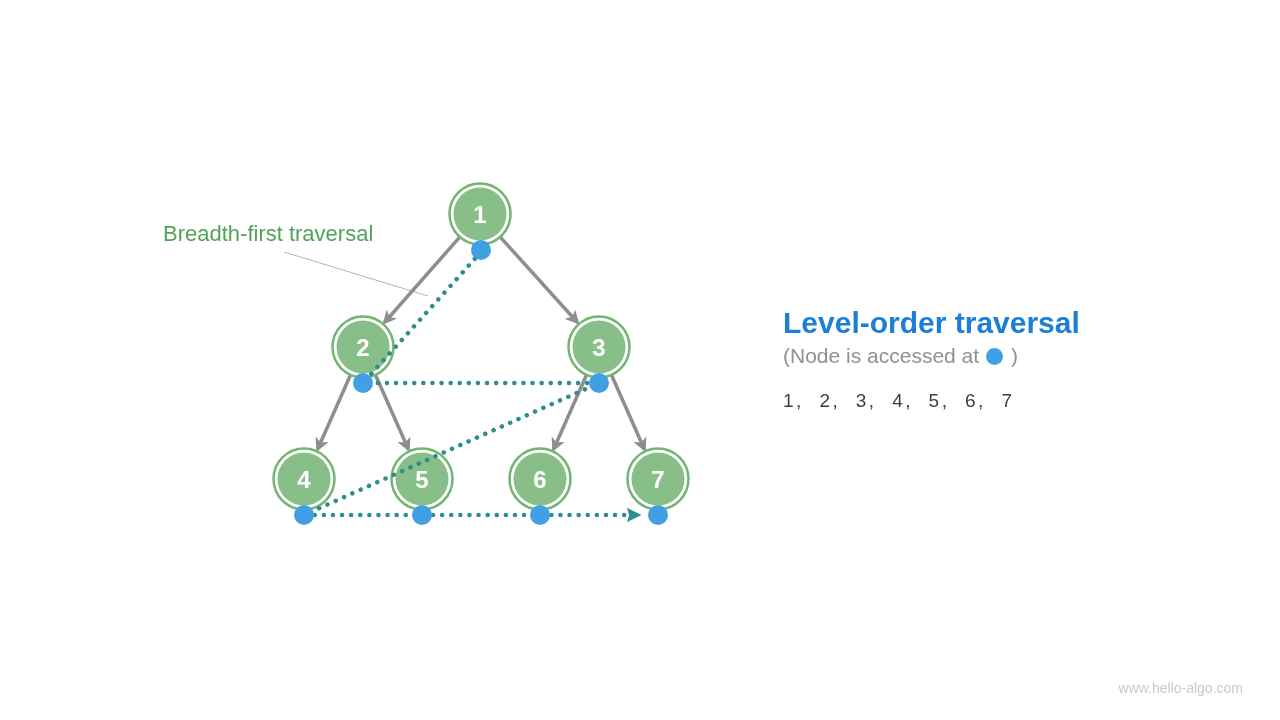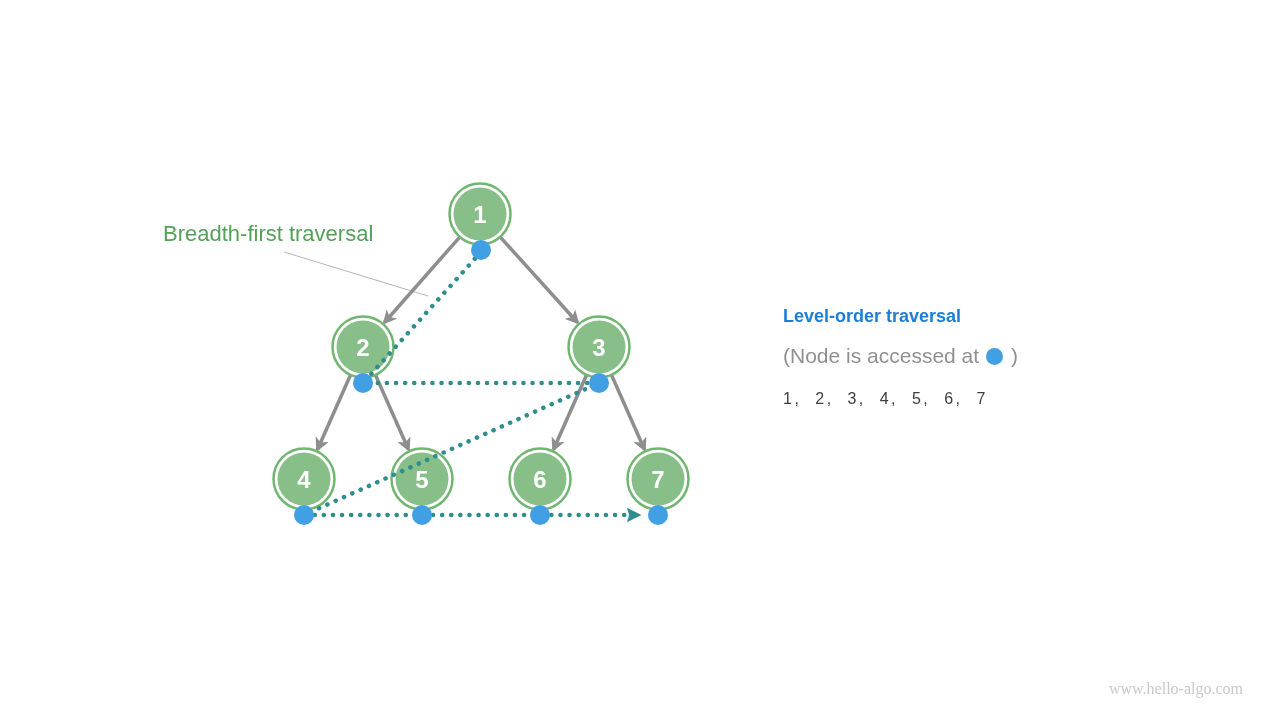--- a/index.html
+++ b/index.html
@@ -55,21 +55,21 @@
     top: 221px;
     font-size: 22px;
     font-weight: 400;
     color: var(--green-label);
     white-space: nowrap;
   }
   .lvl-title {
     position: absolute;
     left: 783px;
     top: 306px;
-    font-size: 18px;
+    font-size: 30px;
     font-weight: 700;
     color: var(--blue-title);
     white-space: nowrap;
   }
   .note-line {
     position: absolute;
     left: 783px;
     top: 344px;
     font-size: 21px;
     color: var(--gray-note);
@@ -82,31 +82,31 @@
     width: 17px;
     height: 17px;
     border-radius: 50%;
     background: var(--blue-dot);
     margin: 0 8px 0 7px;
   }
   .seq-line {
     position: absolute;
     left: 783px;
     top: 390px;
-    font-size: 16px;
+    font-size: 19px;
     color: var(--sequence-text);
     letter-spacing: 2.5px;
     white-space: pre;
   }
   .watermark {
     position: absolute;
     right: 37px;
     top: 680px;
-    font-family: Liberation Serif, serif;
-    font-size: 16px;
+    font-family: Liberation Sans, sans-serif;
+    font-size: 14px;
     color: var(--watermark);
     white-space: nowrap;
     text-align: right;
   }
 </style>
 </head>
 <body>
 
 <div class="stage">
 

